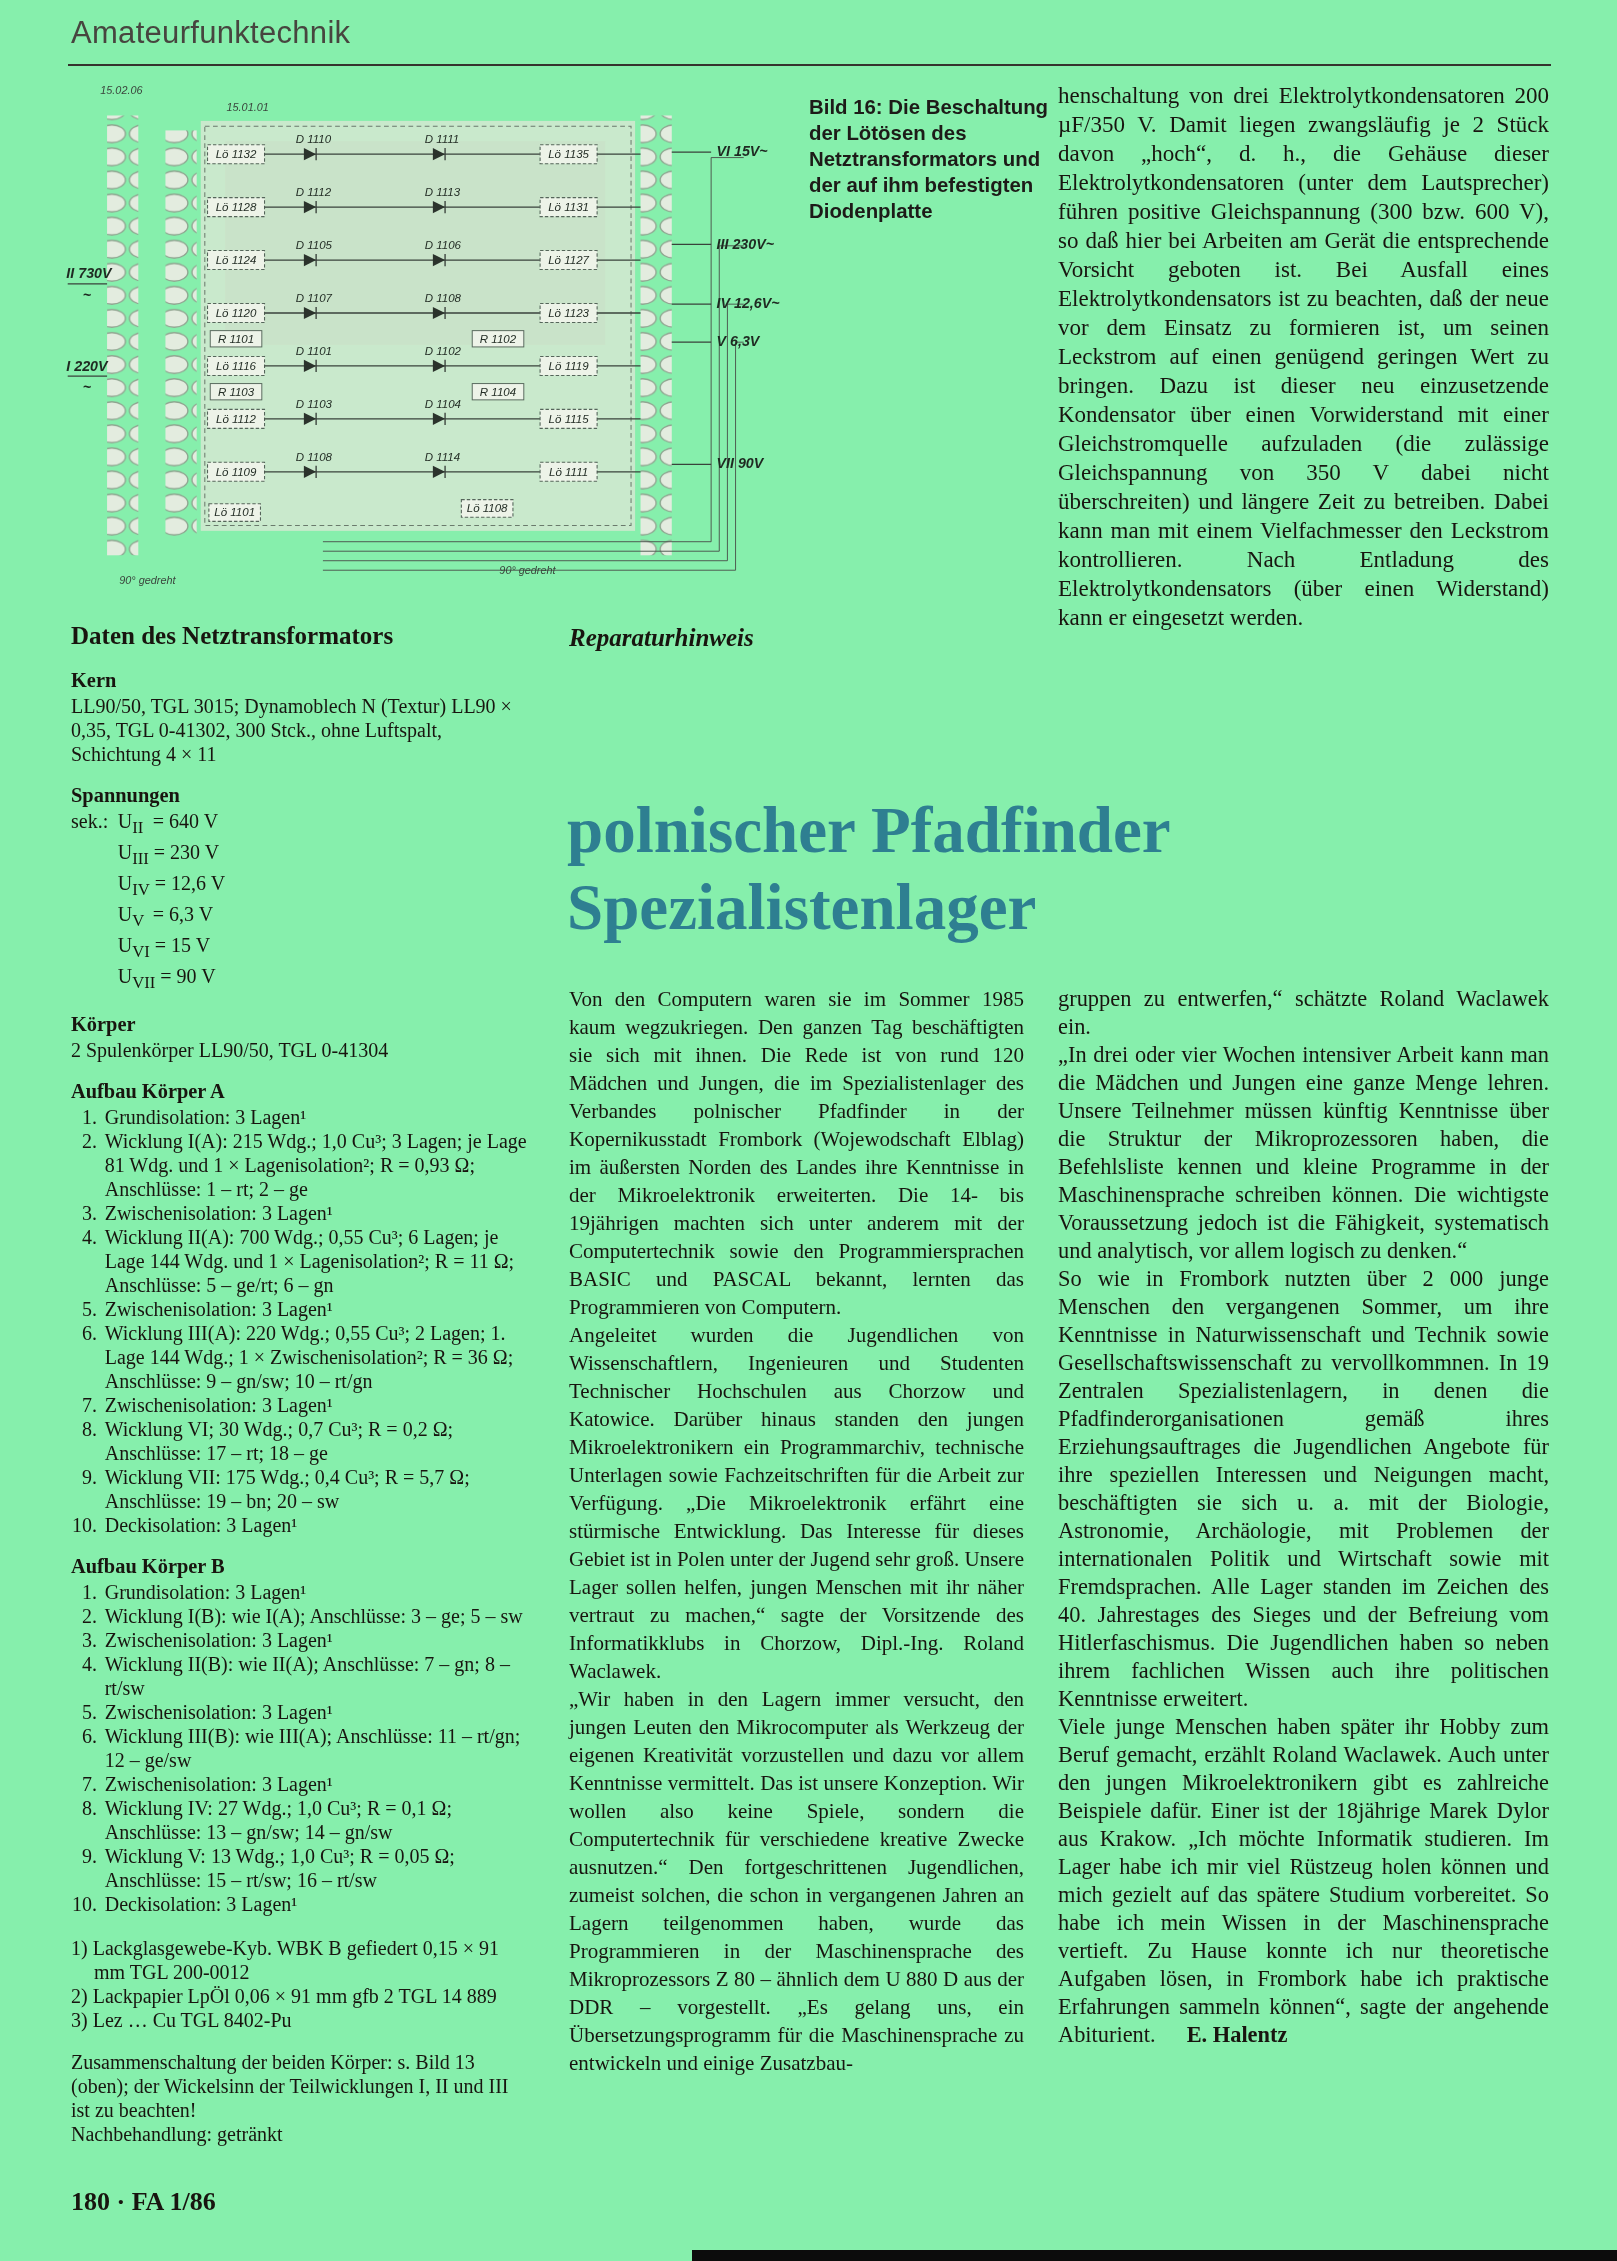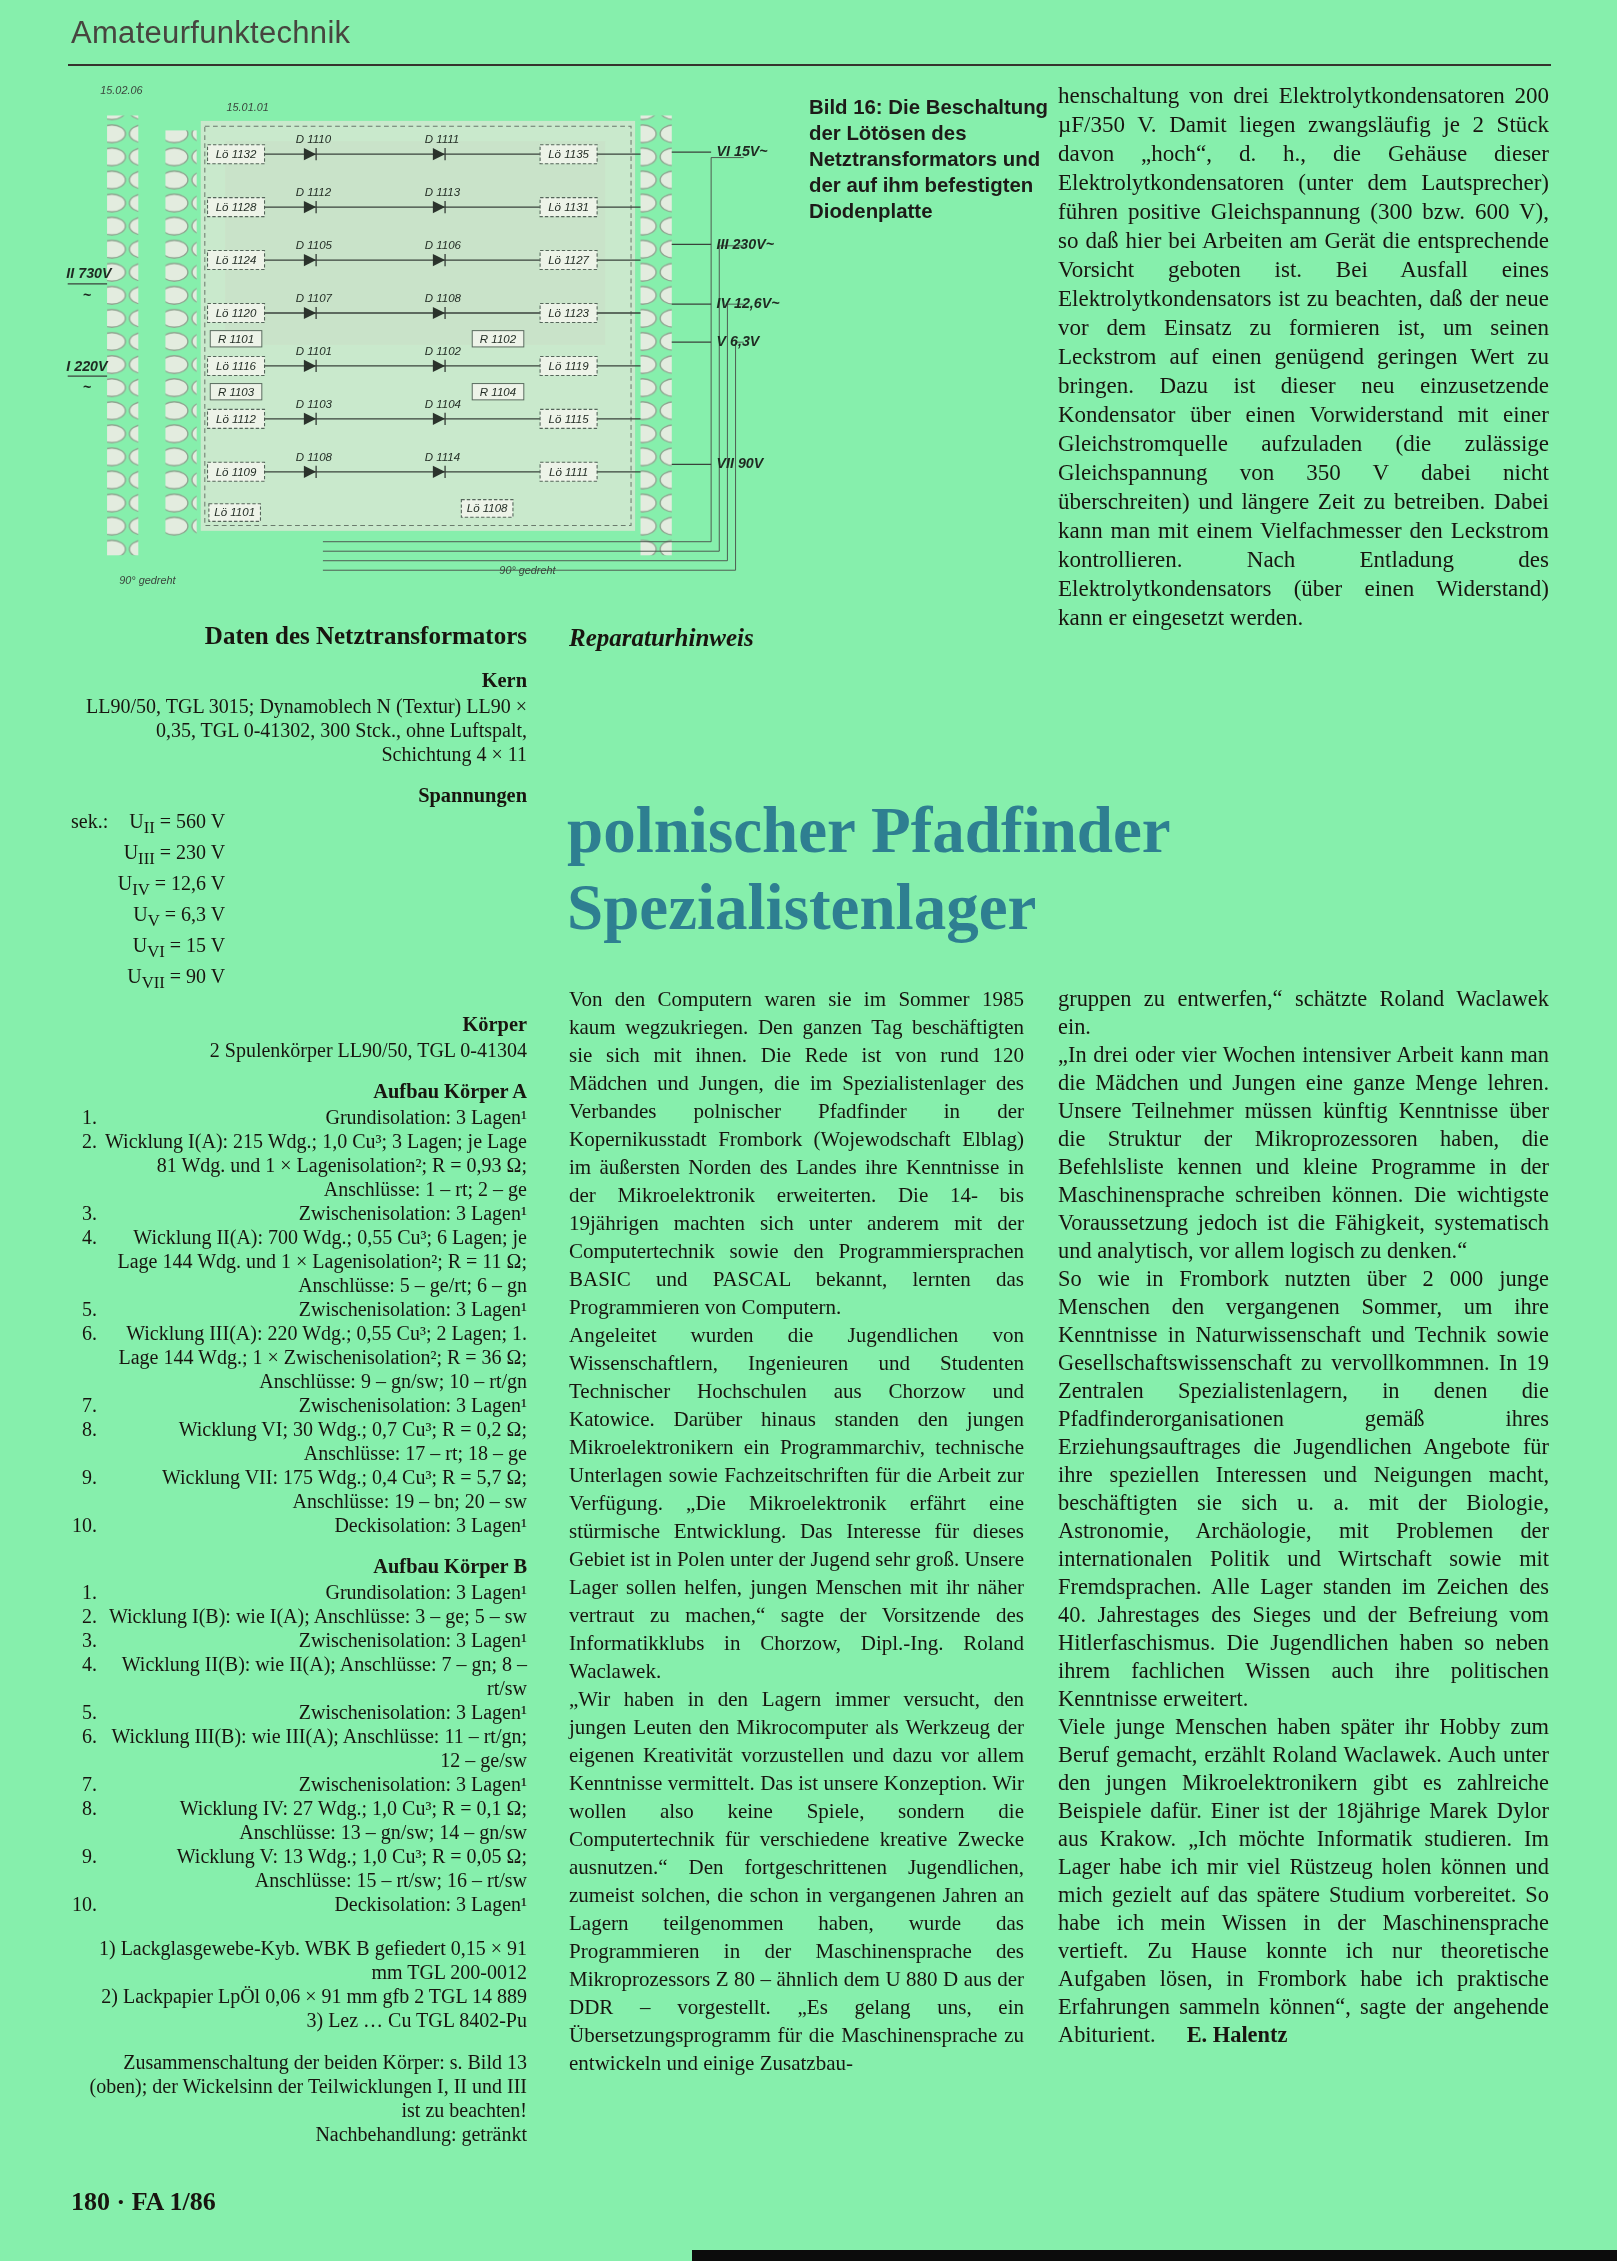--- a/index.html
+++ b/index.html
@@ -30,21 +30,21 @@
   .caption{position:absolute;left:809px;top:94px;width:242px;
         font-family:"Liberation Sans",sans-serif;font-weight:700;font-size:20.4px;
         line-height:26px;color:#1d1b18;}
 
   .col-right-top{position:absolute;left:1058px;top:81px;width:491px;
         font-size:23px;line-height:29px;text-align:justify;}
   .col-right-top p{margin:0;}
 
   
   .col-left{position:absolute;left:71px;top:624px;width:456px;
-        font-size:20px;line-height:24px;text-align:right;}
+        font-size:20px;line-height:24px;}
   .col-left .data-title{font-size:25px;margin:0 0 20.4px 0;font-weight:700;}
   .col-left h3{font-size:20.4px;margin:17.6px 0 1.4px 0;font-weight:700;}
   .col-left p{margin:0;}
   .spannungen{display:flex;gap:31px;margin-top:1.4px;}
   .sek-wrap{display:flex;gap:9.5px;}
   .sek-rows{display:flex;flex-direction:column;}
   .sek-row .u-base{display:inline-block;min-width:30px;}
   .aufbau{margin:0;padding-left:31px;}
   .aufbau li{margin:0;padding-left:2.7px;}
   .footnotes{margin-top:20.4px;}
@@ -258,21 +258,21 @@
     <h2 class="data-title">Daten des Netztransformators</h2>
 
     <h3>Kern</h3>
     <p>LL90/50, TGL 3015;  Dynamoblech N (Textur) LL90 × 0,35, TGL 0-41302, 300 Stck., ohne Luftspalt, Schichtung 4 × 11</p>
 
     <h3>Spannungen</h3>
     <div class="spannungen">
       <div class="sek-wrap">
         <span class="sek-label">sek.:</span>
         <div class="sek-rows">
-          <div class="sek-row"><span class="u-base"><span>U</span><sub>II</sub></span><span> = 560 V</span></div>
+          <div class="sek-row"><span class="u-base"><span>U</span><sub>II</sub></span><span> = 640 V</span></div>
           <div class="sek-row"><span class="u-base"><span>U</span><sub>III</sub></span><span> = 230 V</span></div>
           <div class="sek-row"><span class="u-base"><span>U</span><sub>IV</sub></span><span> =  12,6 V</span></div>
           <div class="sek-row"><span class="u-base"><span>U</span><sub>V</sub></span><span> =    6,3 V</span></div>
           <div class="sek-row"><span class="u-base"><span>U</span><sub>VI</sub></span><span> =  15 V</span></div>
           <div class="sek-row"><span class="u-base"><span>U</span><sub>VII</sub></span><span> =  90 V</span></div>
         </div>
       </div>
     </div>
 
     <h3>Körper</h3>

